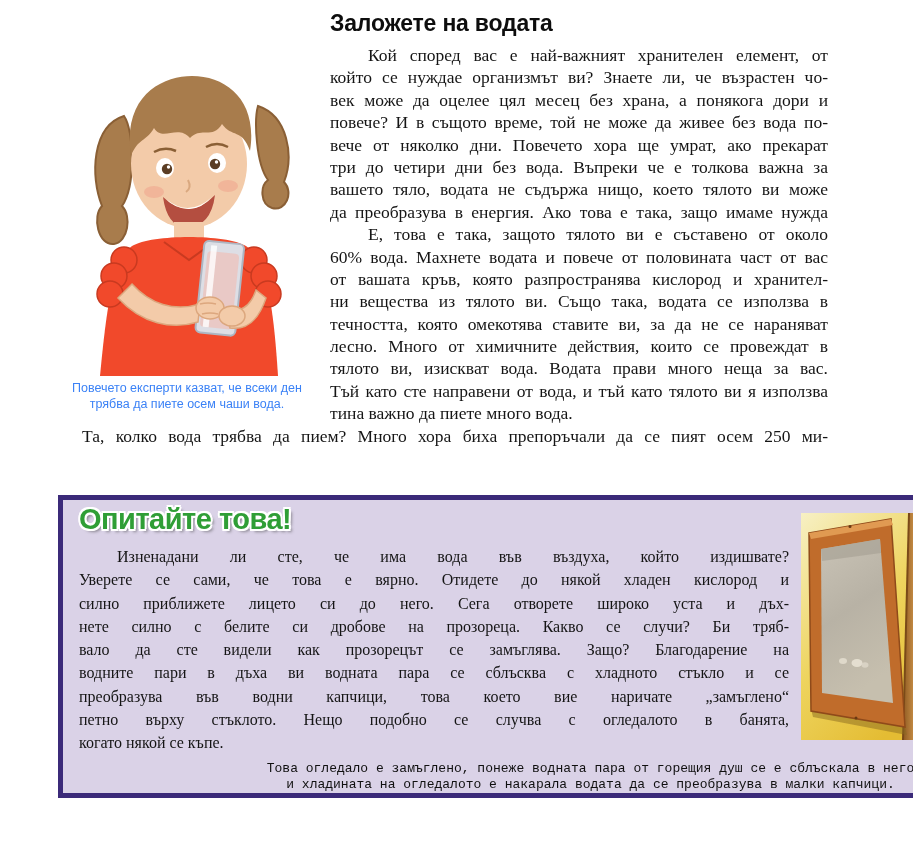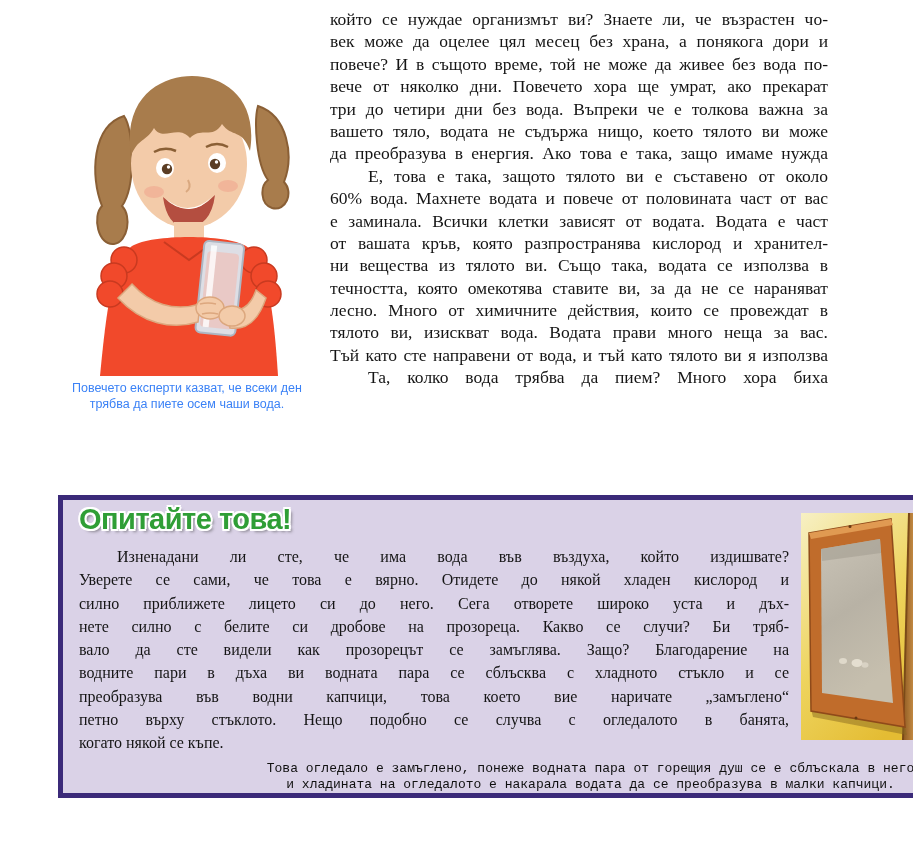--- a/index.html
+++ b/index.html
@@ -106,37 +106,39 @@
 
         <path d="M56,252 C80,278 110,284 136,276 L138,258 C112,266 88,258 70,238 Z" fill="#f3cba9" stroke="#dca77e" stroke-width="1.5"></path>
         <path d="M204,252 C196,276 184,284 168,282 L164,264 C178,266 188,262 194,244 Z" fill="#f3cba9" stroke="#dca77e" stroke-width="1.5"></path>
         <ellipse cx="148" cy="262" rx="14" ry="11" fill="#f3cba9" stroke="#dca77e" stroke-width="1.5"></ellipse>
         <ellipse cx="170" cy="270" rx="13" ry="10" fill="#f3cba9" stroke="#dca77e" stroke-width="1.5"></ellipse>
         <path d="M138,258 Q146,256 154,258 M140,268 Q148,266 156,268" stroke="#dca77e" stroke-width="1.5" fill="none"></path>
       </svg>
       <figcaption class="photo-cap">Повечето експерти казват, че всеки ден трябва да пиете осем чаши вода.</figcaption>
     </figure>
 
+    <h1 class="title">Заложете на водата</h1>
 
+    <div class="jline ind">Кой според вас е най-важният хранителен елемент, от</div>
     <div class="jline">който се нуждае организмът ви? Знаете ли, че възрастен чо-</div>
     <div class="jline">век може да оцелее цял месец без храна, а понякога дори и</div>
     <div class="jline">повече? И в същото време, той не може да живее без вода по-</div>
     <div class="jline">вече от няколко дни. Повечето хора ще умрат, ако прекарат</div>
     <div class="jline">три до четири дни без вода. Въпреки че е толкова важна за</div>
     <div class="jline">вашето тяло, водата не съдържа нищо, което тялото ви може</div>
     <div class="jline">да преобразува в енергия. Ако това е така, защо имаме нужда</div>
     <div class="jline ind">Е, това е така, защото тялото ви е съставено от около</div>
     <div class="jline">60% вода. Махнете водата и повече от половината част от вас</div>
-    <div class="jline">е заминала. Всички клетки зависят от водата. Водата е част</div>
     <div class="jline">от вашата кръв, която разпространява кислород и хранител-</div>
     <div class="jline">ни вещества из тялото ви. Също така, водата се използва в</div>
     <div class="jline">течността, която омекотява ставите ви, за да не се нараняват</div>
     <div class="jline">лесно. Много от химичните действия, които се провеждат в</div>
     <div class="jline">тялото ви, изискват вода. Водата прави много неща за вас.</div>
     <div class="jline">Тъй като сте направени от вода, и тъй като тялото ви я използва постоянно, то тогава е наис-</div>
+    <div class="lline">тина важно да пиете много вода.</div>
     <div class="jline ind">Та, колко вода трябва да пием? Много хора биха препоръчали да се пият осем 250 ми-</div>
   </article>
 
   <aside class="trybox">
     <figure class="mirror-fig">
       <svg width="135" height="227" viewBox="0 0 135 227" xmlns="http://www.w3.org/2000/svg">
         <defs>
           <linearGradient id="wall" x1="0" y1="0" x2="0.6" y2="1">
             <stop offset="0" stop-color="#f7f0c4"></stop>
               <stop offset="0.55" stop-color="#eed45e"></stop>

